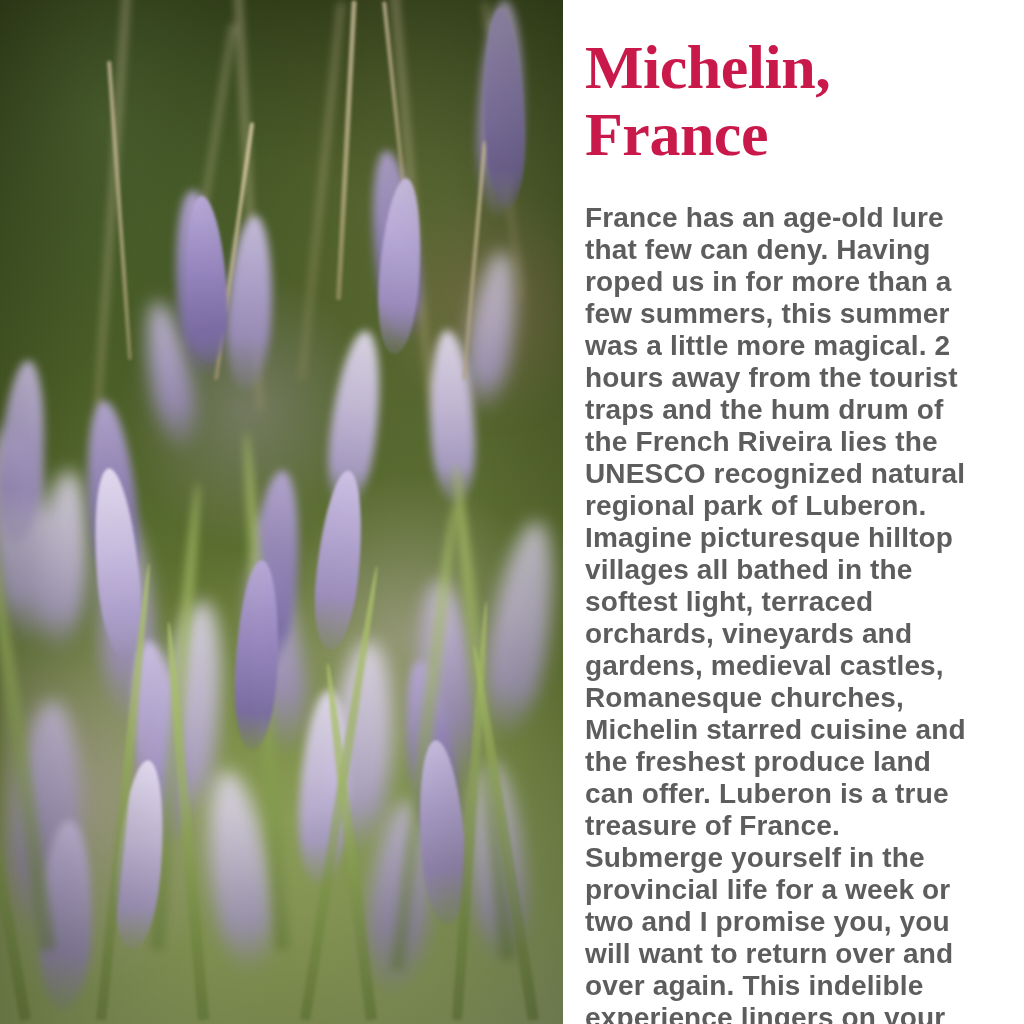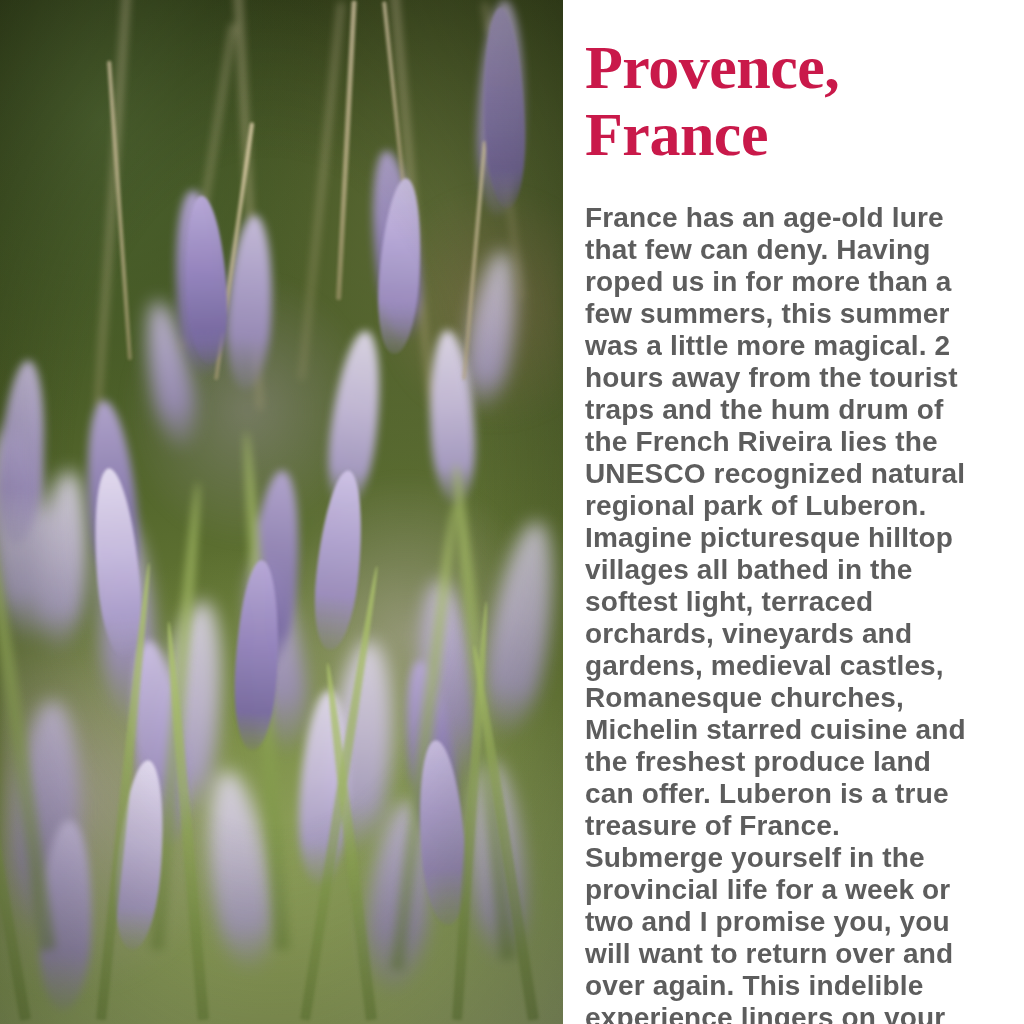--- a/index.html
+++ b/index.html
@@ -200,18 +200,18 @@
       <div class="blade" style="left:300px; top:560px; width:10px; height:460px; transform:rotate(9deg);"></div>
       <div class="blade" style="left:366px; top:660px; width:11px; height:360px; transform:rotate(-7deg);"></div>
       <div class="blade" style="left:452px; top:600px; width:10px; height:420px; transform:rotate(4deg);"></div>
       <div class="blade" style="left:528px; top:640px; width:11px; height:380px; transform:rotate(-9deg);"></div>
     </div>
 
     <div class="layer vignette"></div>
   </div>
 
   <div class="text-panel">
-    <h1 class="headline">Provence,
+    <h1 class="headline">Michelin,
 France</h1>
     <p class="body-copy">France has an age-old lure that few can deny. Having roped us in for more than a few summers, this summer was a little more magical. 2 hours away from the tourist traps and the hum drum of the French Riveira lies the UNESCO recognized natural regional park of Luberon. Imagine picturesque hilltop villages all bathed in the softest light, terraced orchards, vineyards and gardens, medieval castles, Romanesque churches, Michelin starred cuisine and the freshest produce land can offer. Luberon is a true treasure of France. Submerge yourself in the provincial life for a week or two and I promise you, you will want to return over and over again. This indelible experience lingers on your mind and is sure to draw you back in to get more than one taste of it. Sleepy Provence is tickled modern now and we couldn't be happier to get the best of both worlds. It's Equal parts rustic, charming and contemporary.</p>
   </div>
 
 </div>
 
 </body></html>

